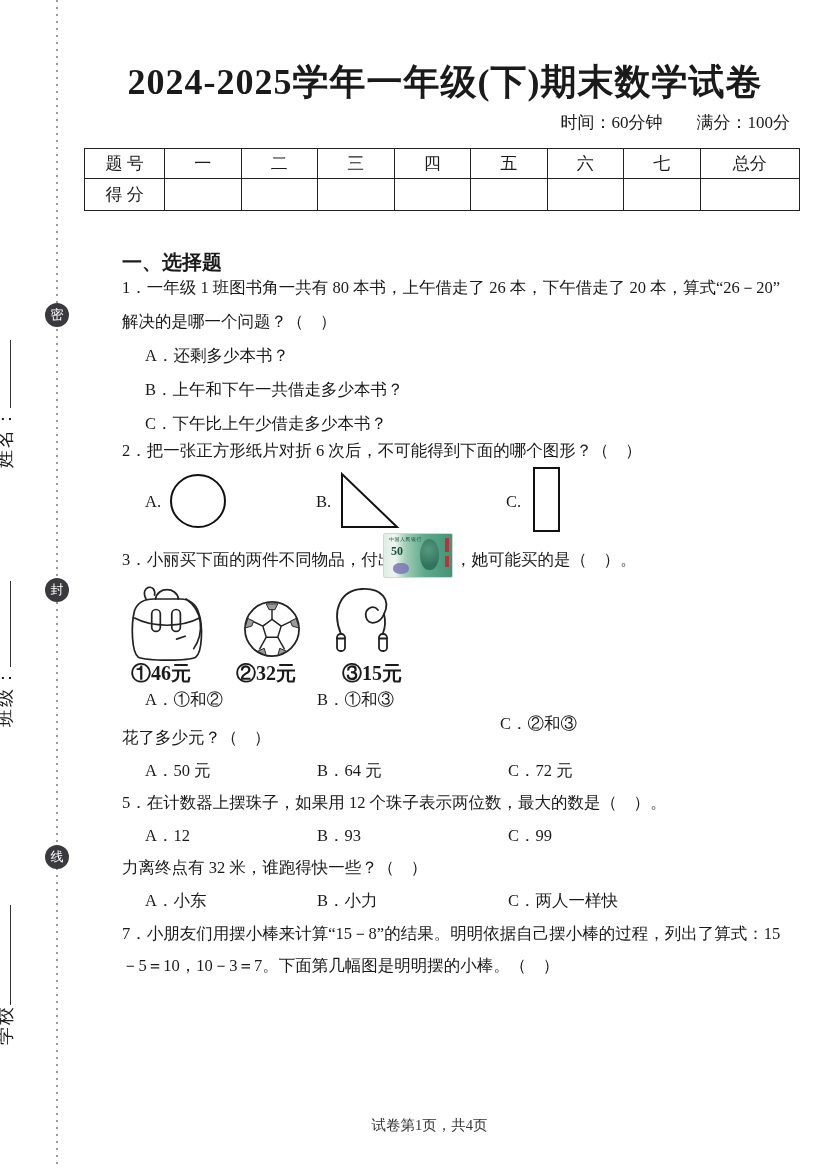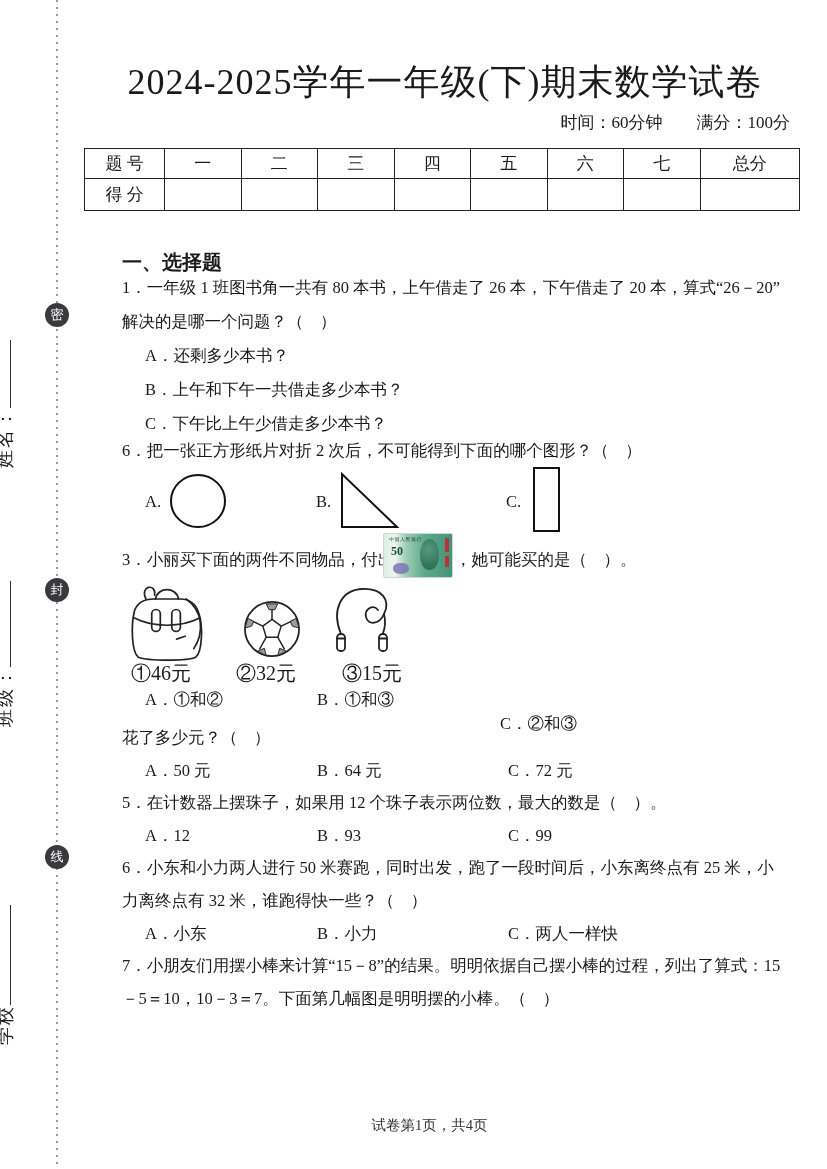--- a/index.html
+++ b/index.html
@@ -14,21 +14,21 @@
   .badge-mi{top:303px;} .badge-feng{top:578px;} .badge-xian{top:845px;}
   .side-label{position:absolute;height:22px;line-height:22px;font-size:18px;white-space:nowrap;
     transform:rotate(-90deg);transform-origin:0 100%;letter-spacing:2px;}
   .side-label .blank{display:inline-block;border-bottom:1.6px solid #333;height:14px;vertical-align:baseline;}
   .lab-name{left:16px;top:446px;width:132px;}
   .lab-class{left:16px;top:705px;width:165px;}
   .lab-school{left:16px;top:1023px;width:160px;}
 
   
   .title{position:absolute;left:85px;top:58px;width:720px;text-align:center;
-    font-size:36px;font-weight:normal;letter-spacing:1px;}
+    font-size:36px;font-weight:bold;letter-spacing:1px;}
   .meta{position:absolute;left:85px;top:111px;width:705px;text-align:right;font-size:17px;}
   .meta .gap{display:inline-block;width:34px;}
 
   
   .score-table{position:absolute;left:84px;top:148px;width:716px;border-collapse:collapse;
     font-size:17px;text-align:center;}
   .score-table td{border:1.8px solid #222;padding:0;}
   .score-table .r1 td{height:29px;}
   .score-table .r2 td{height:31px;}
 
@@ -47,21 +47,21 @@
     border-radius:2px;background:linear-gradient(90deg,#ddeee4 0%,#eef5ee 16%,#9fcdb4 32%,#5ea98b 60%,#449478 100%);overflow:hidden;}
   .bn-bank{position:absolute;left:5px;top:3px;font-size:5px;letter-spacing:.5px;color:#1d4d3e;line-height:5px;}
   .bn-50{position:absolute;left:7px;top:10px;font-size:12px;font-weight:bold;color:#14513f;line-height:14px;}
   .bn-head{position:absolute;right:13px;top:5px;width:19px;height:31px;border-radius:50% 50% 46% 46%;
     background:radial-gradient(circle at 45% 35%,#55977c 0%,#2d6f58 70%);opacity:.9;}
   .bn-strip1{position:absolute;right:3px;top:4px;width:4px;height:14px;background:#b8343a;}
   .bn-strip2{position:absolute;right:3px;top:22px;width:4px;height:11px;background:#b8343a;}
   .bn-flower{position:absolute;left:9px;bottom:3px;width:16px;height:11px;border-radius:45%;
     background:#7d74b5;opacity:.85;}
 
-  .q3-items{position:absolute;left:0;top:576px;width:827px;height:114px;}
+  .q3-items{position:absolute;left:0;top:576px;width:827px;height:114px;font-weight:bold;}
   .item-price{position:absolute;top:84px;font-size:20px;white-space:nowrap;}
   .q3-opts{position:absolute;left:0;top:689px;width:827px;height:24px;font-size:16.5px;}
   .q3-opts span{position:absolute;top:0;}
 
   .q-flow{position:absolute;left:122px;top:722px;width:690px;font-size:16.5px;}
   .q-flow .ln{height:32.6px;line-height:32.6px;white-space:nowrap;position:relative;}
   .q-flow .oa{position:absolute;left:23px;}
   .q-flow .ob{position:absolute;left:195px;}
   .q-flow .oc{position:absolute;left:386px;}
 
@@ -137,21 +137,21 @@
 
   <div class="q-block" style="top:271px;">
     <div class="ln">1．一年级 1 班图书角一共有 80 本书，上午借走了 26 本，下午借走了 20 本，算式“26－20”</div>
     <div class="ln">解决的是哪一个问题？（　）</div>
     <div class="ln opt-ln">A．还剩多少本书？</div>
     <div class="ln opt-ln">B．上午和下午一共借走多少本书？</div>
     <div class="ln opt-ln">C．下午比上午少借走多少本书？</div>
   </div>
 
   <div class="q-block" style="top:437px;">
-    <div class="ln" style="height:28px;line-height:28px;">6．把一张正方形纸片对折 2 次后，不可能得到下面的哪个图形？（　）</div>
+    <div class="ln" style="height:28px;line-height:28px;">2．把一张正方形纸片对折 6 次后，不可能得到下面的哪个图形？（　）</div>
   </div>
   <div class="q2-row">
     <span class="shape-label" style="left:145px;">A.</span>
     <svg class="abs" style="left:168px;top:8px;" width="60" height="58" viewBox="0 0 60 58">
       <ellipse cx="30" cy="28" rx="27" ry="26" fill="none" stroke="#111" stroke-width="2"></ellipse>
     </svg>
     <span class="shape-label" style="left:316px;">B.</span>
     <svg class="abs" style="left:339px;top:6px;" width="62" height="60" viewBox="0 0 62 60">
       <path d="M3,3 L3,56 L58,56 Z" fill="none" stroke="#111" stroke-width="2"></path>
     </svg>
@@ -230,21 +230,20 @@
       <span class="oa">A．50 元</span>
       <span class="ob">B．64 元</span>
       <span class="oc">C．72 元</span>
     </div>
     <div class="ln">5．在计数器上摆珠子，如果用 12 个珠子表示两位数，最大的数是（　）。</div>
     <div class="ln">
       <span class="oa">A．12</span>
       <span class="ob">B．93</span>
       <span class="oc">C．99</span>
     </div>
-    <div class="ln">6．小东和小力两人进行 50 米赛跑，同时出发，跑了一段时间后，小东离终点有 25 米，小</div>
     <div class="ln">力离终点有 32 米，谁跑得快一些？（　）</div>
     <div class="ln">
       <span class="oa">A．小东</span>
       <span class="ob">B．小力</span>
       <span class="oc">C．两人一样快</span>
     </div>
     <div class="ln">7．小朋友们用摆小棒来计算“15－8”的结果。明明依据自己摆小棒的过程，列出了算式：15</div>
     <div class="ln">－5＝10，10－3＝7。下面第几幅图是明明摆的小棒。（　）</div>
   </div>
 

